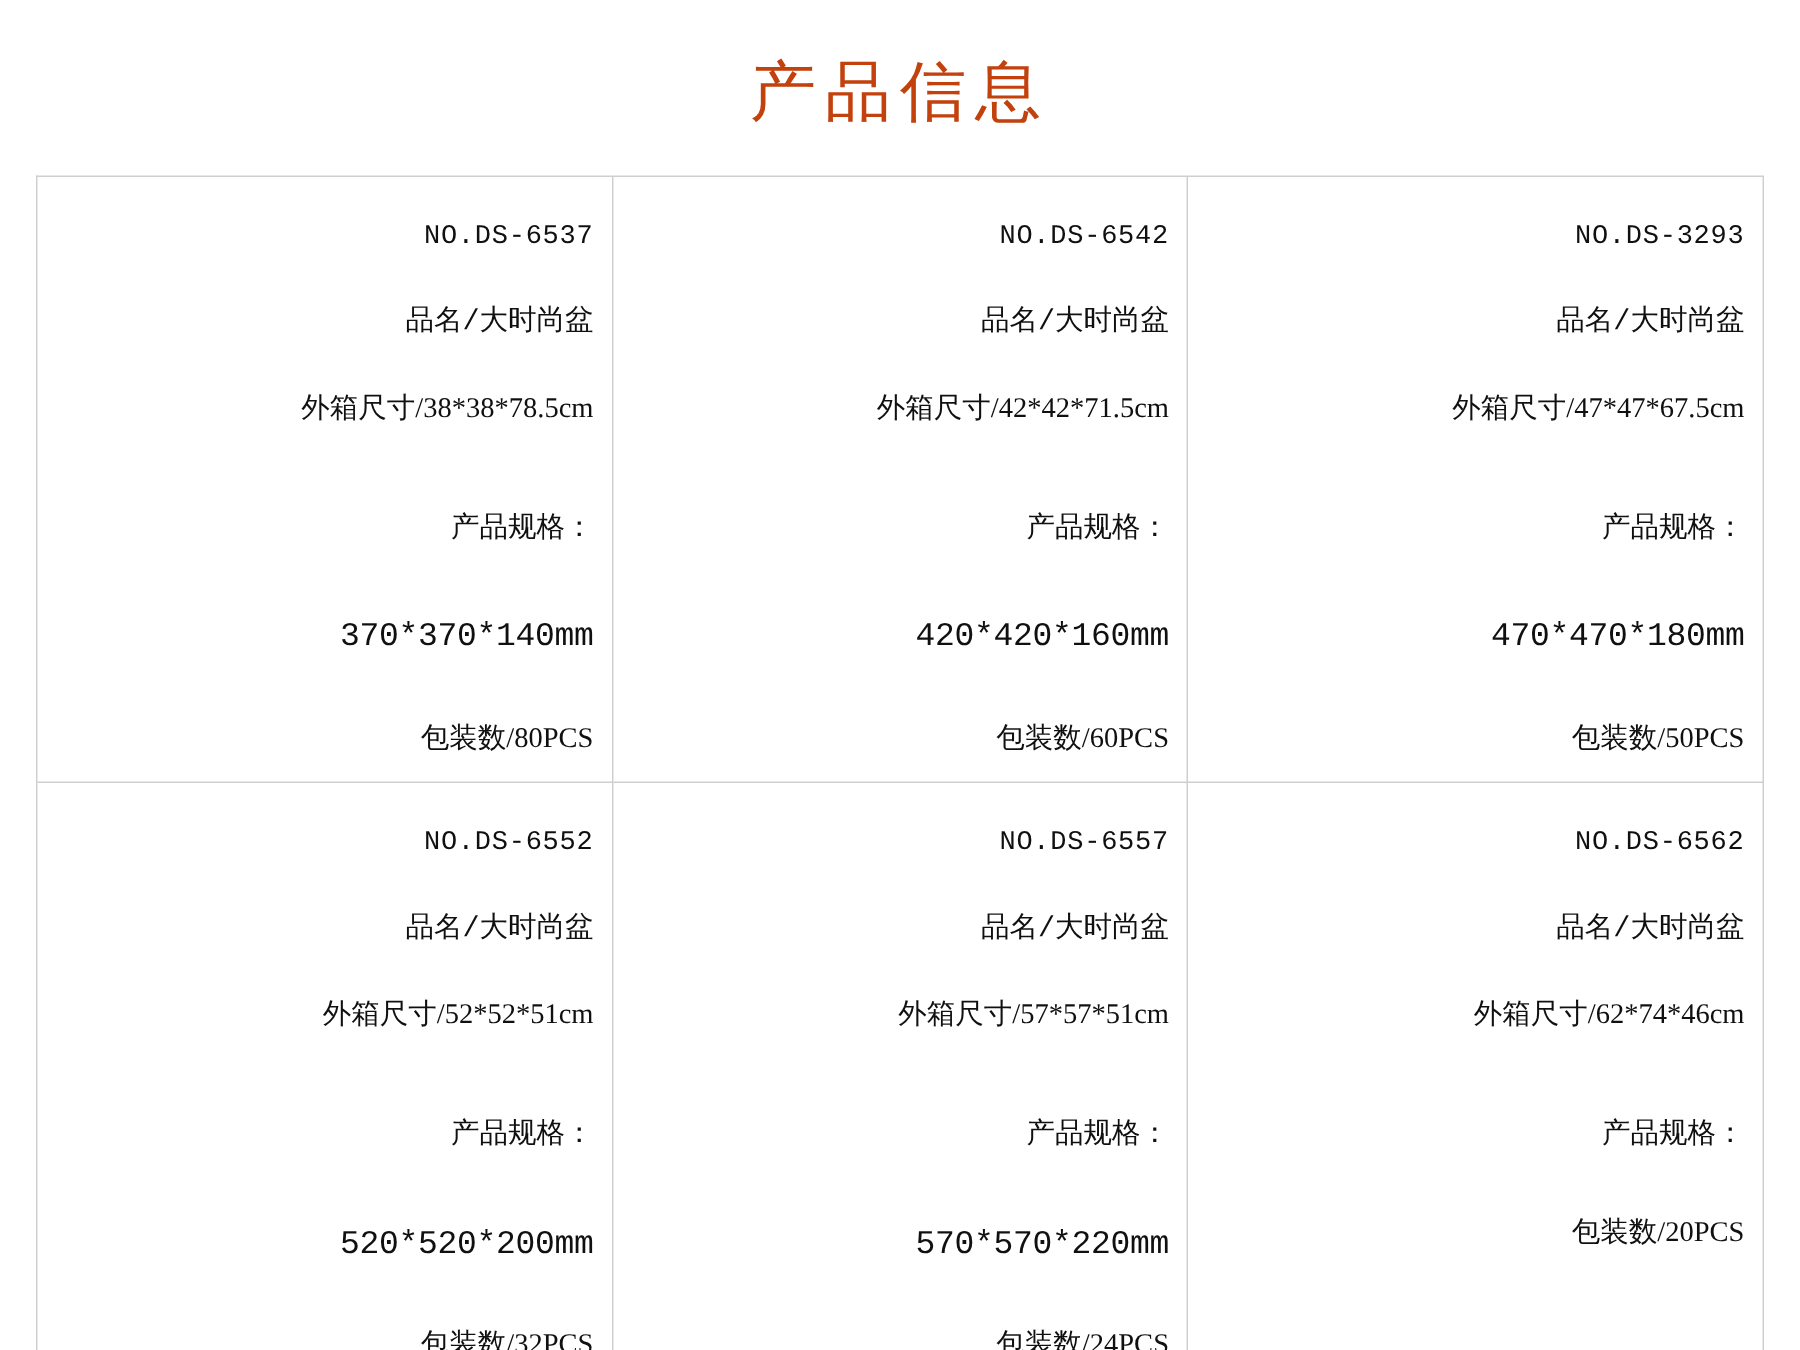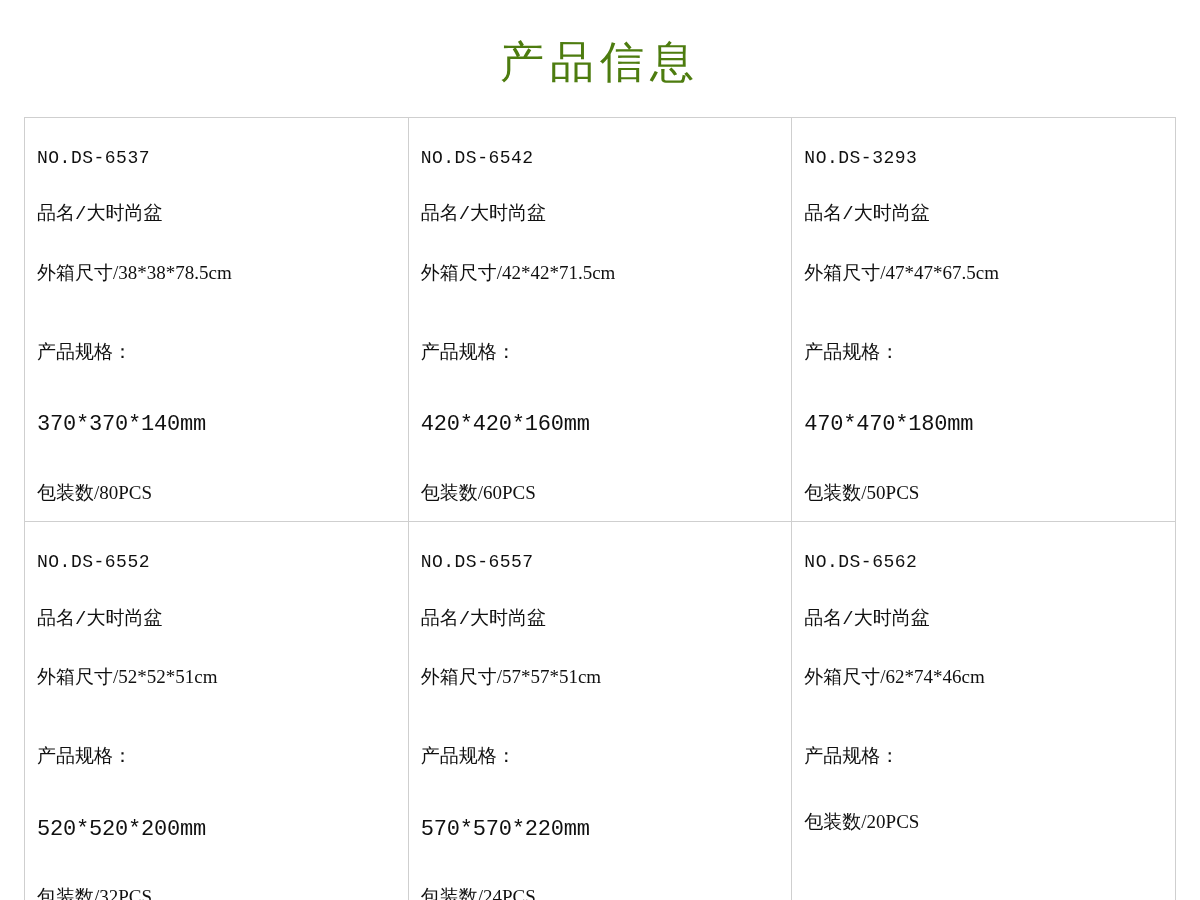--- a/index.html
+++ b/index.html
@@ -19,34 +19,35 @@
     width: 1200px;
     height: 900px;
     box-sizing: border-box;
   }
   .page-title {
     text-align: center;
     font-family: "Liberation Sans", "DejaVu Sans", sans-serif;
     font-size: 44px;
     font-weight: 400;
     letter-spacing: 6px;
-    color: #4d7c0f;
+    color: #c2410c;
     margin: 0;
     padding-top: 36px;
     padding-bottom: 10px;
     line-height: 1.2;
   }
   .table-wrap {
     margin: 18px 24px 0 24px;
     border-top: 1px solid #cfcfcf;
     border-left: 1px solid #cfcfcf;
   }
   .grid {
     display: grid;
     grid-template-columns: 1fr 1fr 1fr;
+    text-align: right;
   }
   .cell {
     border-right: 1px solid #cfcfcf;
     border-bottom: 1px solid #cfcfcf;
     padding: 14px 12px 16px 12px;
     min-height: 320px;
     box-sizing: border-box;
   }
   .line {
     font-size: 19px;

